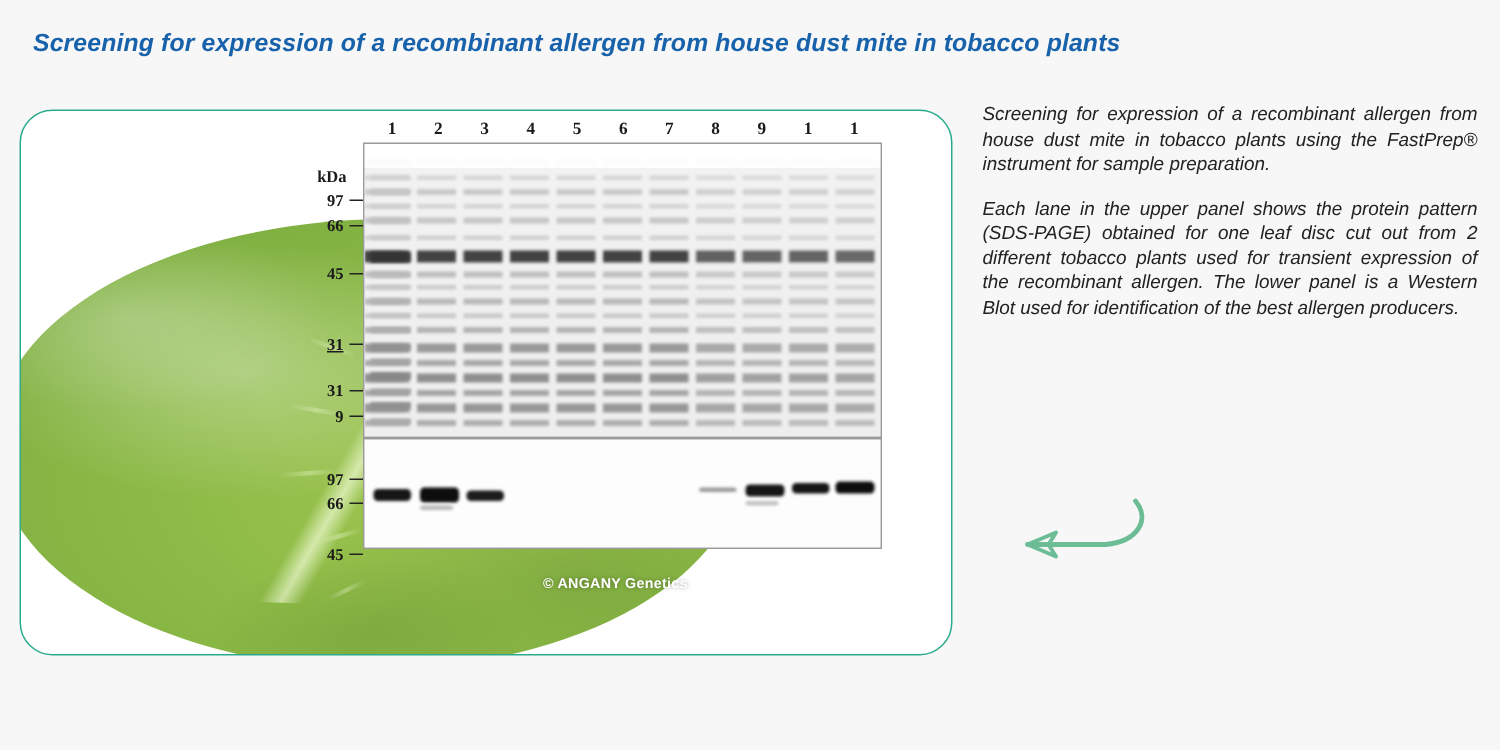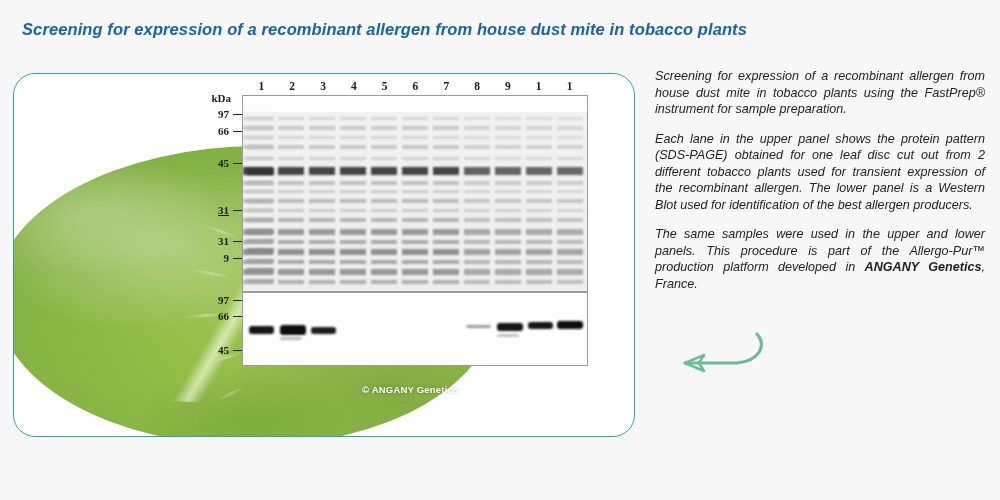--- a/index.html
+++ b/index.html
@@ -70,21 +70,21 @@
   #lane-labels .lane-number{
     flex:1 1 0;text-align:center;
     font-size:11.5px;font-weight:bold;color:#1a1a1a;
     font-family:"Liberation Serif", serif;
   }
 
   .marker-col{
     position:absolute;left:176px;width:52px;
     text-align:right;
     font-family:"Liberation Serif", serif;
-    font-weight:bold;font-size:11px;color:#1a1a1a;
+    font-weight:bold;font-size:11px;color:#1a1a1a;margin-top:20px;
   }
   .marker{position:absolute;right:0;white-space:nowrap;}
   .marker .tick{display:inline-block;width:9px;height:1.5px;background:#222;
                 vertical-align:middle;margin-left:4px;margin-bottom:2px;}
   .marker-head{position:absolute;right:11px;white-space:nowrap;}
 
   
   #sds-page-panel{
     position:absolute;left:228px;top:21px;
     width:344px;height:195px;
@@ -303,21 +303,20 @@
       </svg>
     </div>
 
     <div id="copyright">© ANGANY Genetics</div>
   </div>
 </div>
 
 <div id="caption-panel">
   <p>Screening for expression of a recombinant allergen from house dust mite in tobacco plants using the FastPrep® instrument for sample preparation.</p>
   <p>Each lane in the upper panel shows the protein pattern (SDS-PAGE) obtained for one leaf disc cut out from 2 different tobacco plants used for transient expression of the recombinant allergen. The lower panel is a Western Blot used for identification of the best allergen producers.</p>
-  <p><span>The same samples were used in the upper and lower panels. This procedure is part of the Allergo-Pur™ production platform developed in </span><span class="strong-italic">ANGANY Genetics</span><span>, France.</span></p>
 </div>
 
 <div id="callout-arrow">
   <svg width="130" height="52" viewBox="0 0 130 52" fill="none">
     <path d="M102 4 C112 16, 104 31, 82 33 L30 33" stroke="#6cbd96" stroke-width="3.2" fill="none" stroke-linecap="round"></path>
     <path d="M30 33 L49 25 L44 33 L49 41 Z" stroke="#6cbd96" stroke-width="2.6" fill="none" stroke-linejoin="round"></path>
   </svg>
 </div>
 
 </body></html>

